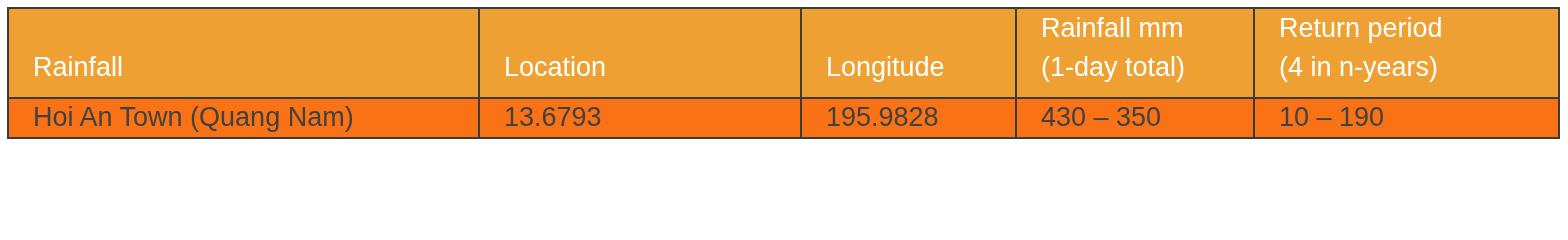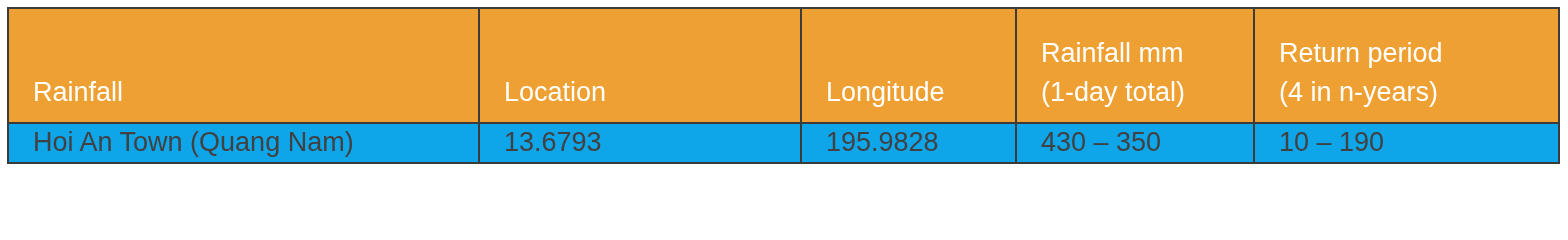--- a/index.html
+++ b/index.html
@@ -47,31 +47,30 @@
     color: #ffffff;
     font-weight: normal;
     font-size: 27px;
     line-height: 39px;
     padding: 0 0 10px 24px;
     white-space: nowrap;
   }
 
   .hdr-lines {
     display: block;
-    margin-top: 25px;
   }
   .hdr-line {
     display: block;
   }
 
   
   tbody tr { height: 40px; }
 
   table.data-table td {
-    background: #0ea5e9;
+    background: #f97316;
     color: #414141;
     font-size: 27px;
     line-height: 34px;
     padding: 0 0 3px 24px;
     white-space: nowrap;
   }
 
   
   col.c-location     { width: 471px; }
   col.c-latitude     { width: 322px; }

